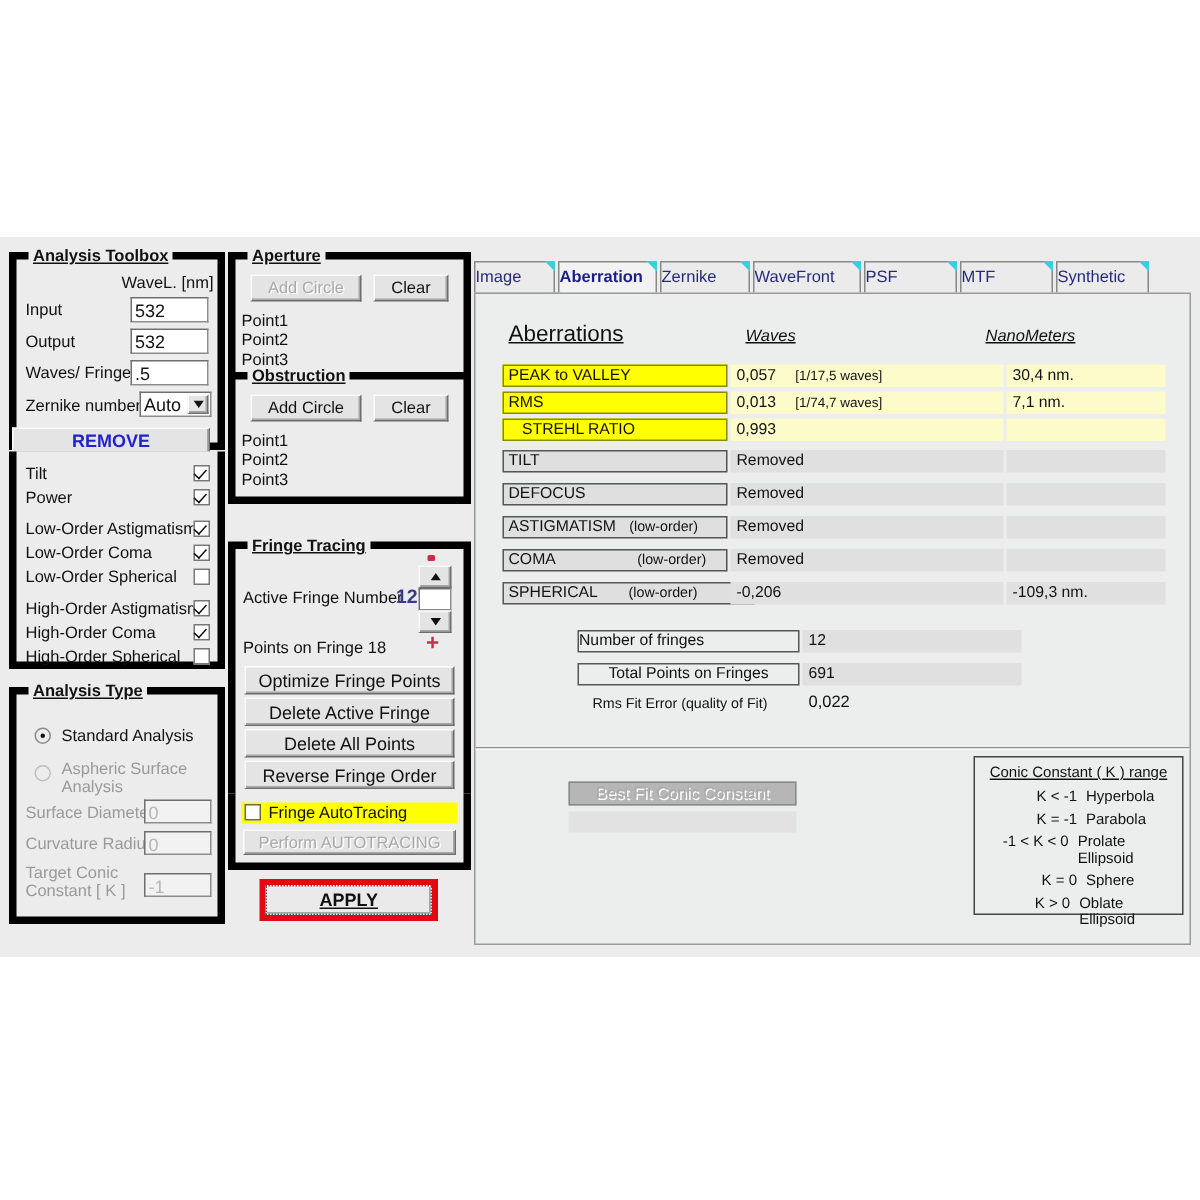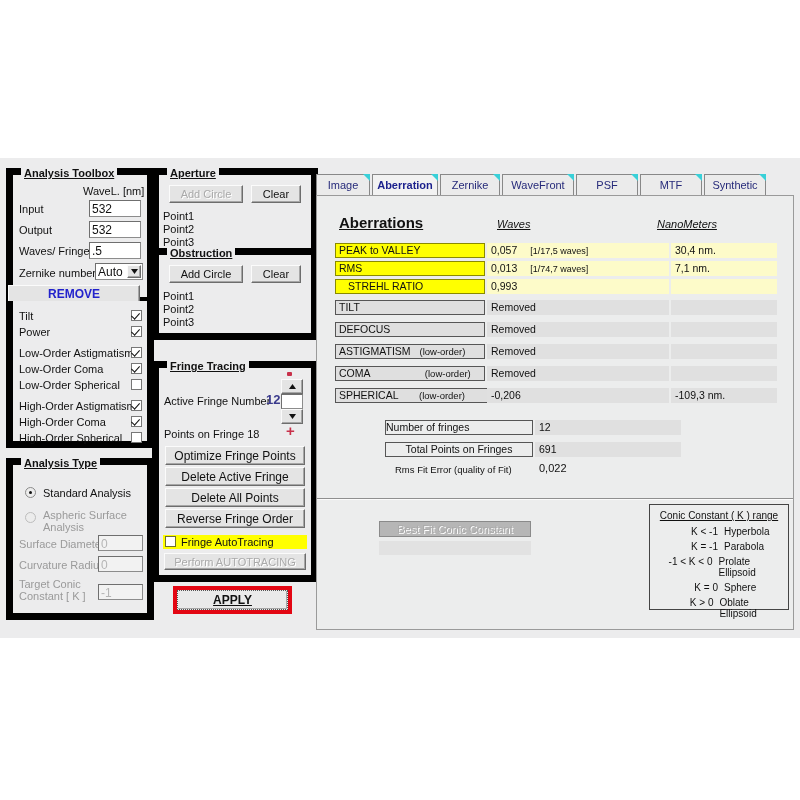--- a/index.html
+++ b/index.html
@@ -1,19 +1,19 @@
 <!DOCTYPE html>
 <html><head>
 <meta charset="utf-8">
 <style>
   html,body{margin:0;padding:0;background:#ffffff;}
   body{width:800px;height:800px;font-family:"Liberation Sans",sans-serif;-webkit-font-smoothing:none;}
   #app{position:absolute;left:0;top:158px;width:800px;height:480px;background:#ececed;}
   
-  .grp{position:absolute;border:7px solid #000000;background:#ececed;}
+  .grp{position:absolute;border:5px solid #000000;background:#ececed;}
   .grp-title{position:absolute;top:-8px;left:8px;background:#ececed;padding:0 3px;
              font-size:11px;font-weight:bold;color:#111;text-decoration:underline;white-space:nowrap;}
   .lbl{position:absolute;font-size:11px;color:#111;white-space:nowrap;}
   .lbl.dim{color:#9a9a9a;}
   .tf{position:absolute;background:#fff;border:1px solid #8c8c8c;
       border-top-color:#6f6f6f;border-left-color:#6f6f6f;
       font-size:12px;color:#111;padding:1px 2px;box-sizing:border-box;line-height:14px;}
   .tf.dim{background:#f2f2f2;color:#b5b5b5;}
   .btn{position:absolute;background:#e4e4e4;border:1px solid #7b7b7b;
        border-top-color:#fbfbfb;border-left-color:#fbfbfb;
@@ -27,21 +27,21 @@
   .chk.on::after{content:"";position:absolute;left:1px;top:0px;width:4px;height:7px;
       border:solid #111;border-width:0 1.6px 1.6px 0;transform:rotate(42deg);}
   .rad{position:absolute;width:11px;height:11px;border-radius:50%;background:#ececec;
        border:1px solid #8b8b8b;box-sizing:border-box;}
   .rad.on::after{content:"";position:absolute;left:3px;top:3px;width:3px;height:3px;border-radius:50%;background:#111;}
   .rad.dim{border-color:#bdbdbd;}
   
   #tabs{position:absolute;left:0;top:8px;height:22px;}
   .tab{position:relative;float:left;height:21px;background:#ebebeb;
        border:1px solid #888;border-bottom:none;margin-right:2px;
-       font-size:11px;color:#262a7a;display:flex;align-items:center;justify-content:center;
+       font-size:11px;color:#262a7a;display:flex;align-items:center;
        box-sizing:border-box;}
   .tab .nub{position:absolute;right:-1px;top:-1px;width:0;height:0;
       border-top:7px solid #39d0d8;border-left:7px solid transparent;}
   .tab.active{font-weight:bold;color:#1a1f8c;background:#f2f2f2;}
   
   .abname{position:absolute;height:15px;border:1px solid #565656;background:#dfdfdf;
           font-size:10.5px;color:#111;box-sizing:border-box;line-height:13px;padding-left:3px;}
   .abname.hl{background:#ffff00;border-color:#8a8a00;}
   .abval{position:absolute;height:15px;background:#e0e0e0;font-size:10.5px;color:#111;
          line-height:15px;padding-left:4px;box-sizing:border-box;}
@@ -224,21 +224,21 @@
           <span class="nub"></span>
       </div>
       <div class="tab" style="width:58px;margin-right:0;">
         <span>Notes</span>
           <span class="nub"></span>
       </div>
     </div>
 
     <div style="position:absolute;left:0;top:29px;width:478px;height:435px;border:1px solid #9a9a9a;background:#eceded;box-sizing:border-box;">
 
-      <span style="position:absolute;left:22px;top:18px;font-size:15px;font-weight:bold;text-decoration:underline;color:#111;">Aberrations</span>
+      <span style="position:absolute;left:22px;top:18px;font-size:15px;font-weight:normal;text-decoration:underline;color:#111;">Aberrations</span>
       <span class="hdr" style="left:180px;top:22px;">Waves</span>
       <span class="hdr" style="left:340px;top:22px;">NanoMeters</span>
 
       <div class="abname hl" style="left:18px;top:47px;width:150px;">PEAK to VALLEY</div>
       <div class="abval hl" style="left:170px;top:47px;width:182px;">
         <span>0,057</span>
         <span class="sub" style="margin-left:10px;">[1/17,5 waves]</span>
       </div>
       <div class="abval2 hl" style="left:354px;top:47px;width:106px;">30,4  nm.</div>
 

